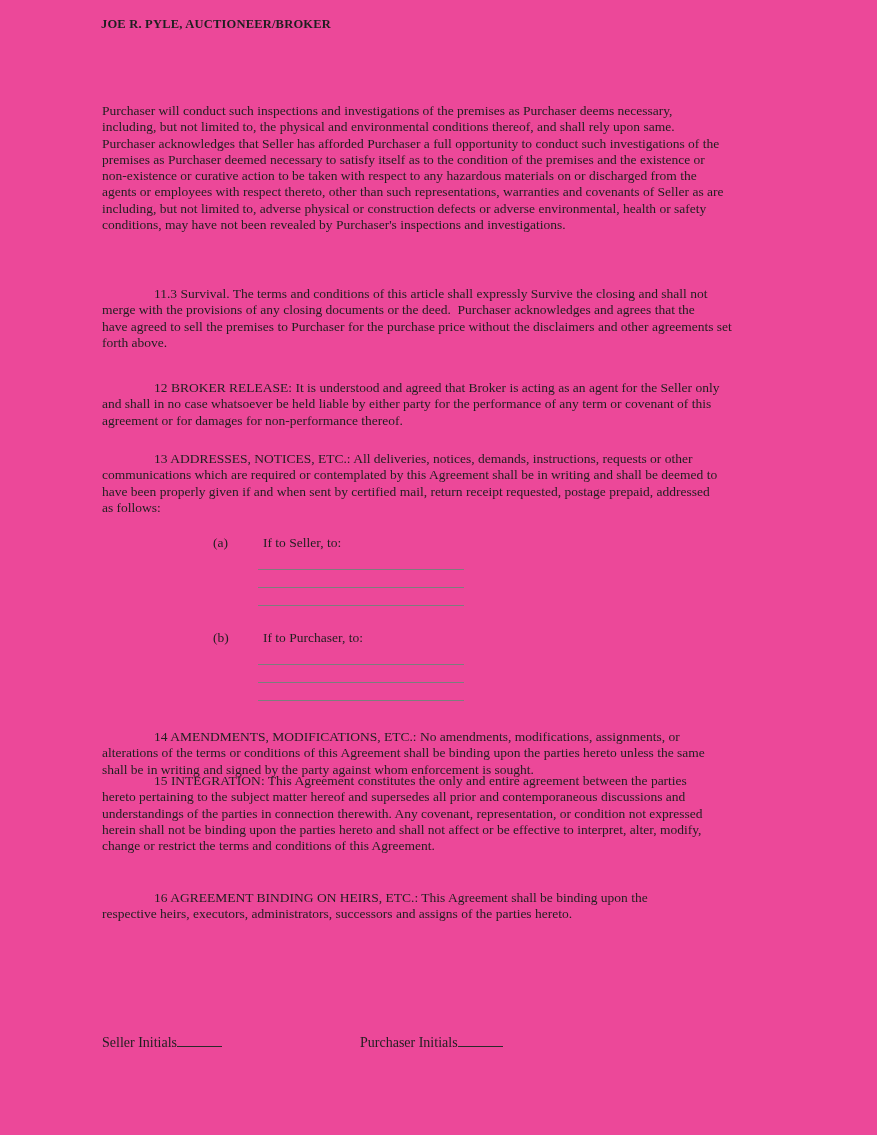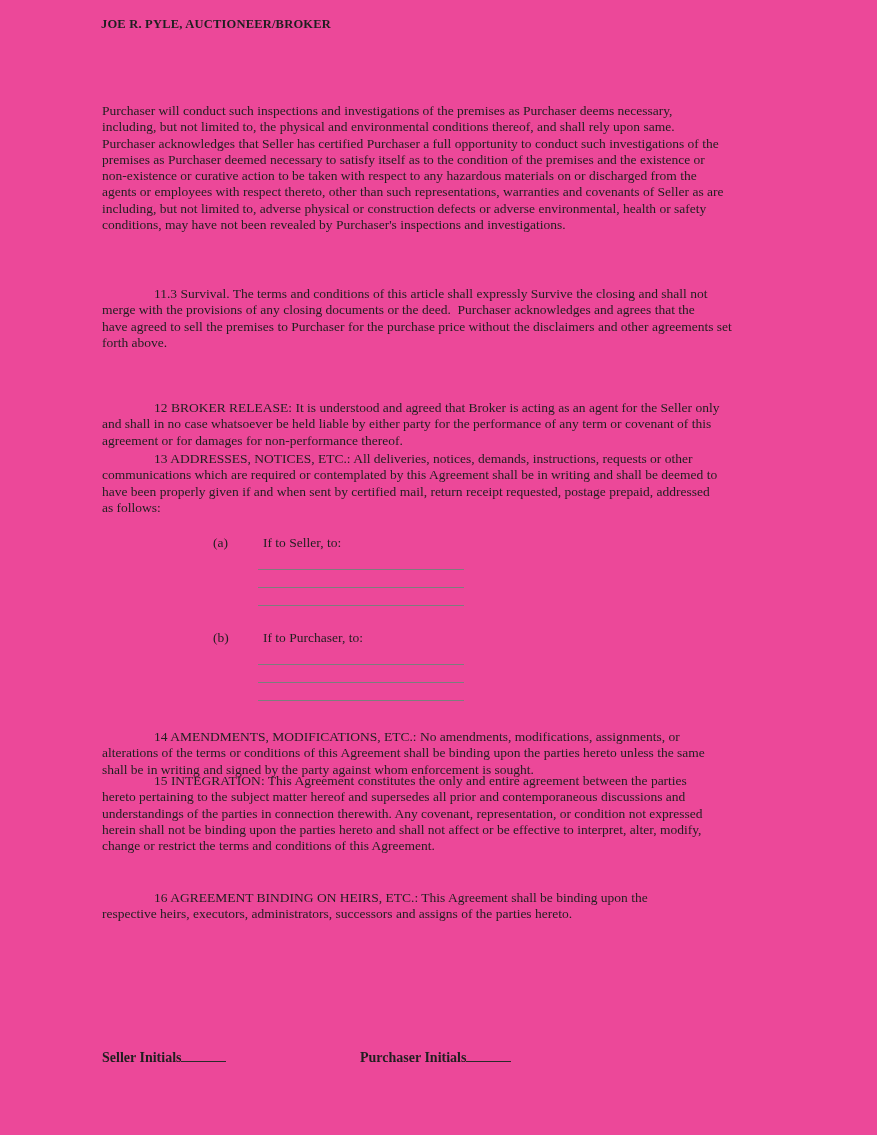--- a/index.html
+++ b/index.html
@@ -65,23 +65,22 @@
   .footer {
     position: absolute;
     left: 0;
     top: 1029px;
     width: 877px;
     height: 24px;
     font-size: 14px;
   }
   .initials-group {
     position: absolute;
-    top: 17px;
+    top: 2px;
     white-space: pre;
-    font-weight: bold;
   }
   .initials-group.seller { left: 102px; }
   .initials-group.purchaser { left: 360px; }
   .initials-blank {
     display: inline-block;
     width: 45px;
     height: 15px;
     border-bottom: 1.4px solid #2a2a2a;
     vertical-align: baseline;
   }
@@ -89,34 +88,34 @@
 </head>
 <body>
 
 <div class="page">
   <div class="doc-header">JOE R. PYLE, AUCTIONEER/BROKER</div>
 
   <div>
       <div class="section" style="top: 103px;">
         <div class="line"><span>Purchaser will conduct such inspections and investigations of the premises as Purchaser deems necessary,</span></div>
         <div class="line"><span>including, but not limited to, the physical and environmental conditions thereof, and shall rely upon same.</span></div>
-        <div class="line"><span>Purchaser acknowledges that Seller has certified Purchaser a full opportunity to conduct such investigations of the</span></div>
+        <div class="line"><span>Purchaser acknowledges that Seller has afforded Purchaser a full opportunity to conduct such investigations of the</span></div>
         <div class="line"><span>premises as Purchaser deemed necessary to satisfy itself as to the condition of the premises and the existence or</span></div>
         <div class="line"><span>non-existence or curative action to be taken with respect to any hazardous materials on or discharged from the</span></div>
         <div class="line"><span>agents or employees with respect thereto, other than such representations, warranties and covenants of Seller as are</span></div>
         <div class="line"><span>including, but not limited to, adverse physical or construction defects or adverse environmental, health or safety</span></div>
         <div class="line"><span>conditions, may have not been revealed by Purchaser's inspections and investigations.</span></div>
       </div>
       <div class="section" style="top: 286px;">
         <div class="line indent"><span>11.3 </span><span class="u">Survival.</span><span> The terms and conditions of this article shall expressly Survive the closing and shall not</span></div>
         <div class="line"><span>merge with the provisions of any closing documents or the deed.  Purchaser acknowledges and agrees that the</span></div>
         <div class="line"><span>have agreed to sell the premises to Purchaser for the purchase price without the disclaimers and other agreements set</span></div>
         <div class="line"><span>forth above.</span></div>
       </div>
-      <div class="section" style="top: 400px;">
+      <div class="section" style="top: 380px;">
         <div class="line indent"><span>12 </span><span class="u">BROKER RELEASE</span><span>: It is understood and agreed that Broker is acting as an agent for the Seller only</span></div>
         <div class="line"><span>and shall in no case whatsoever be held liable by either party for the performance of any term or covenant of this</span></div>
         <div class="line"><span>agreement or for damages for non-performance thereof.</span></div>
       </div>
       <div class="section" style="top: 451px;">
         <div class="line indent"><span class="u">13 ADDRESSES, NOTICES, ETC.</span><span>: All deliveries, notices, demands, instructions, requests or other</span></div>
         <div class="line"><span>communications which are required or contemplated by this Agreement shall be in writing and shall be deemed to</span></div>
         <div class="line"><span>have been properly given if and when sent by certified mail, return receipt requested, postage prepaid, addressed</span></div>
         <div class="line"><span>as follows:</span></div>
       </div>

